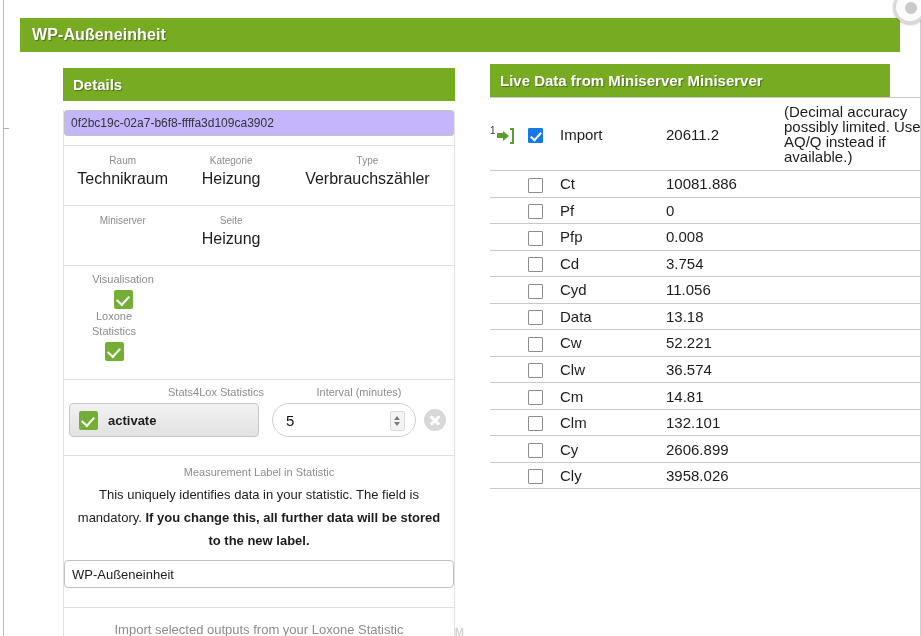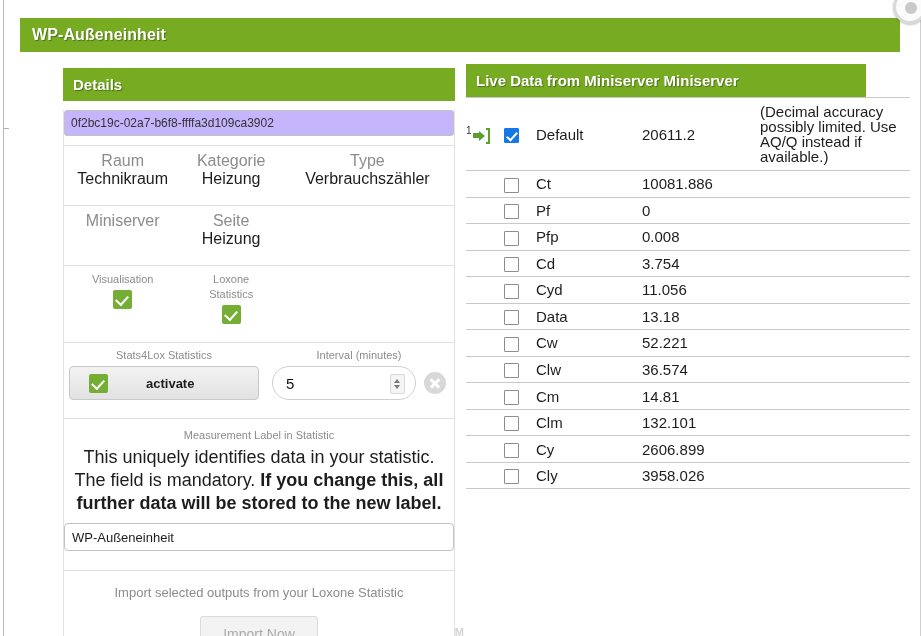--- a/index.html
+++ b/index.html
@@ -124,39 +124,40 @@
   }
   .field-row {
     display: flex;
     padding: 7px 0 6px 0;
   }
   .field {
     text-align: center;
   }
   .field .lbl {
     display: block;
-    font-size: 16px;
+    font-size: 10px;
     color: #8c8c8c;
     line-height: 15px;
     white-space: nowrap;
   }
   .field .val {
     display: block;
     font-size: 16px;
     color: #1d1d1d;
     line-height: 22px;
     white-space: nowrap;
   }
   .f-w1 { width: 118px; }
   .f-w2 { width: 100px; }
   .f-w3 { width: 174px; }
 
   .check-row {
     display: flex;
     padding: 6px 0 9px 0;
+    flex-direction: column;
   }
   .check-cell {
     text-align: center;
   }
   .check-cell .lbl2 {
     display: block;
     font-size: 11px;
     color: #8c8c8c;
     line-height: 15px;
   }
@@ -177,41 +178,40 @@
     border: solid #ffffff;
     border-width: 0 2.6px 2.6px 0;
     transform: rotate(42deg);
   }
 
   
   .s4l-row {
     display: flex;
     padding: 4px 0 9px 0;
   }
-  .s4l-left { width: 200px; text-align: center; }
+  .s4l-left { width: 200px; text-align: right; }
   .s4l-right { width: 190px; text-align: center; }
   .mini-lbl {
     display: block;
     font-size: 11px;
     color: #8c8c8c;
     line-height: 16px;
     margin-bottom: 3px;
   }
   .activate-btn {
     display: flex;
     align-items: center;
     width: 190px;
     height: 34px;
     margin: 0 auto;
     background: linear-gradient(#f2f2f2, #e2e2e2);
     border: 1px solid #c8c8c8;
     border-radius: 4px;
-    padding-left: 19px;
+    padding-left: 9px;
     cursor: pointer;
-    gap: 28px;
   }
   .activate-btn .gcheck { margin-top: 0; }
   .activate-btn .atext {
     font-size: 13px;
     font-weight: bold;
     color: #1d1d1d;
     margin-left: 10px;
   }
   .spin-wrap {
     display: flex;
@@ -280,21 +280,21 @@
   .meas-block {
     padding: 8px 0 10px 0;
     text-align: center;
   }
   .meas-title {
     font-size: 11px;
     color: #8c8c8c;
     line-height: 16px;
   }
   .meas-desc {
-    font-size: 18px;
+    font-size: 13px;
     color: #1d1d1d;
     line-height: 23px;
     padding: 3px 6px 0 6px;
   }
   .meas-desc b { font-weight: bold; }
   .meas-input {
     display: block;
     width: 100%;
     height: 28px;
     margin-top: 8px;
@@ -335,21 +335,21 @@
     left: 372px; top: 626px;
     font-size: 11px;
     font-weight: bold;
     color: #d3d3d3;
     letter-spacing: 1px;
   }
 
   
   .right-col {
     position: absolute;
-    left: 466px; top: 12px;
+    left: 490px; top: 12px;
     width: 400px;
   }
   .live-table {
     width: 400px;
     border-collapse: collapse;
     table-layout: fixed;
   }
   .live-table tr { border-bottom: 1px solid #c9c9c9; }
   .live-table tr:first-child { border-top: 1px solid #c9c9c9; }
   .live-table td {
@@ -546,21 +546,21 @@
 
     <div class="right-col">
       <div class="panel-head">
         <span class="ph-text">Live Data from Miniserver Miniserver</span>
       </div>
       <table class="live-table">
         <tbody>
             <tr class="row-first">
               <td class="c-mark"><span class="mark-1">1</span><span class="arrow-bracket"><span class="ab-arrow"></span><span class="ab-brk"></span></span></td>
               <td class="c-check"><span class="cb checked"></span></td>
-              <td class="c-name">Default</td>
+              <td class="c-name">Import</td>
               <td class="c-val">20611.2</td>
               <td class="c-note note-text">(Decimal accuracy possibly limited. Use AQ/Q instead if available.)</td>
             </tr>
             <tr>
               <td class="c-mark"></td>
               <td class="c-check"><span class="cb"></span></td>
               <td class="c-name">Ct</td>
               <td class="c-val">10081.886</td>
               <td class="c-note note-text"></td>
             </tr>

